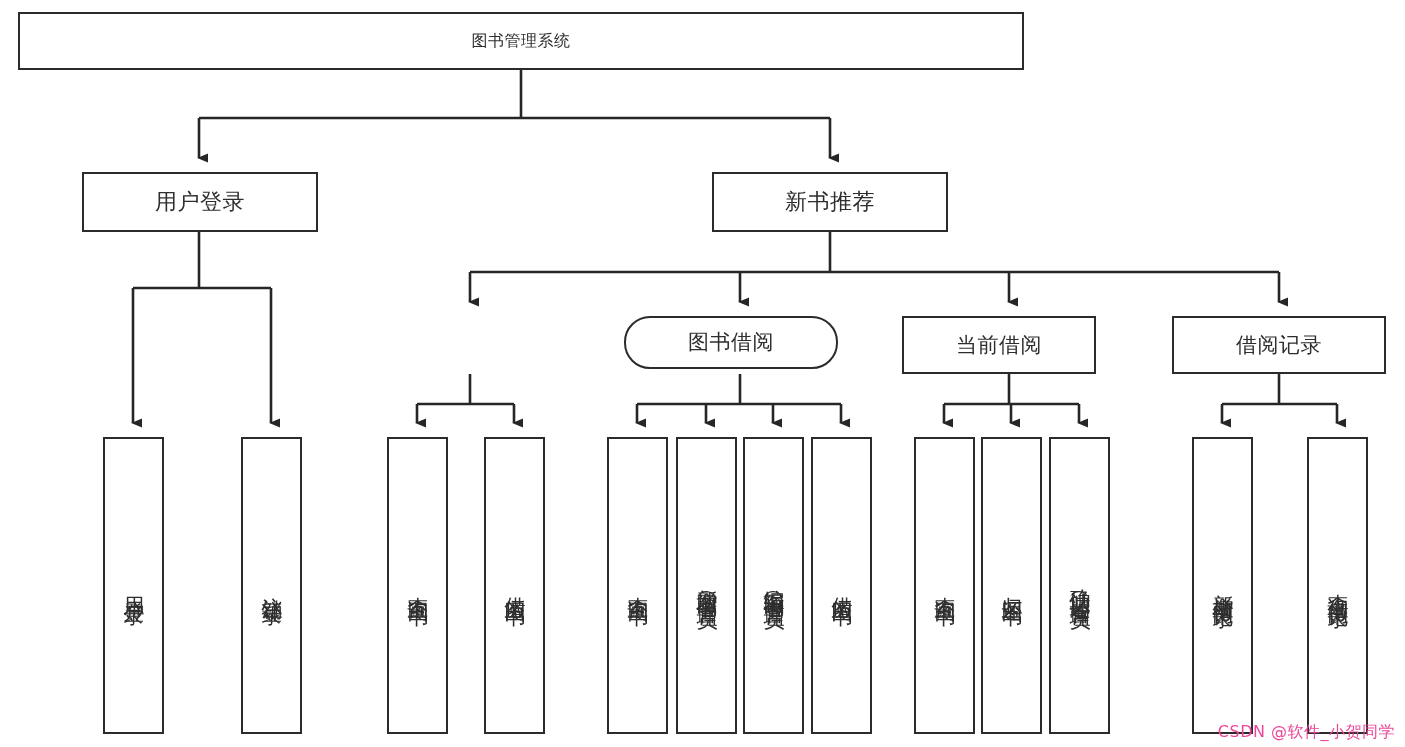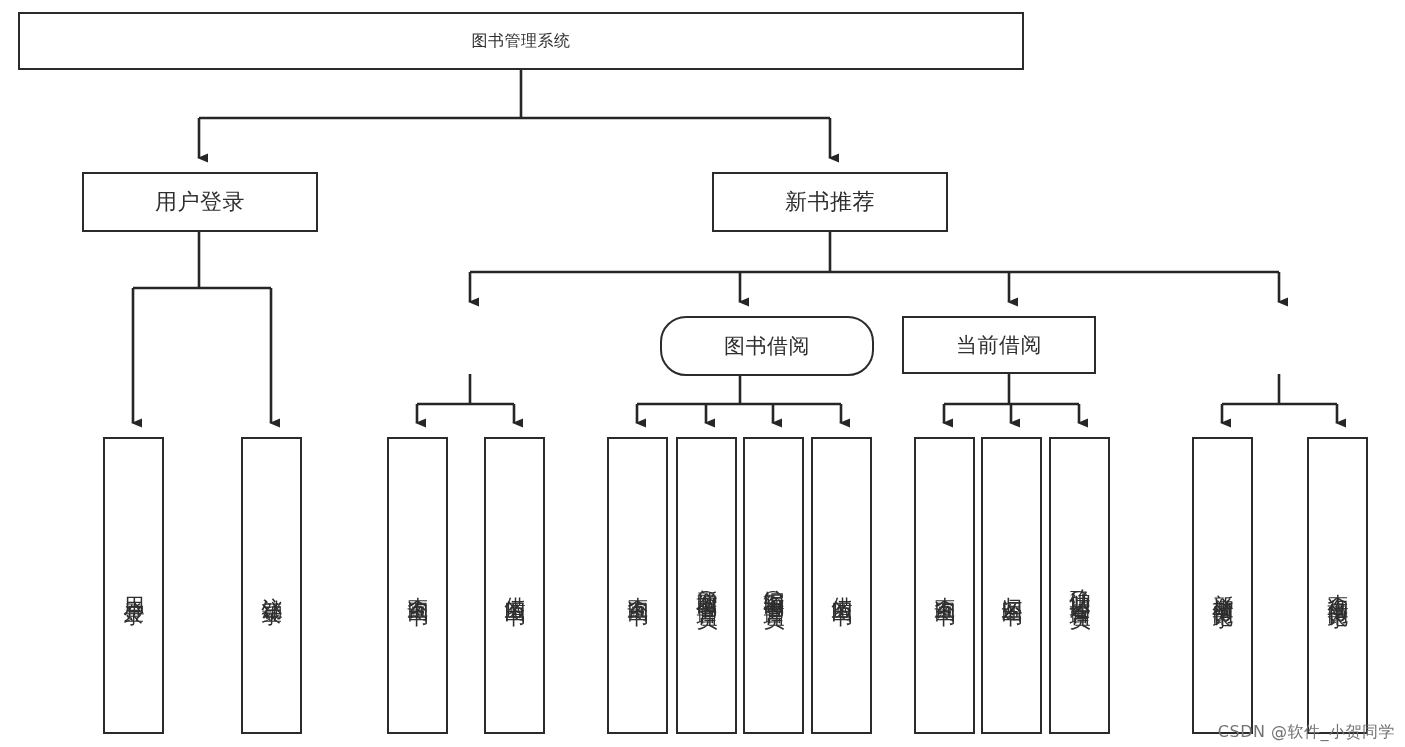--- a/index.html
+++ b/index.html
@@ -56,21 +56,21 @@
   .node.root .label { font-size: 16px; }
   .node.level2 .label { font-size: 22px; }
   .node.level3 .label { font-size: 21px; }
   .node.leaf .label { font-size: 21px; }
 
   #watermark {
     position: absolute;
     right: 10px;
     bottom: 4px;
     font-size: 16px;
-    color: #737373;
+    color: #ec4899;
     letter-spacing: 0.5px;
     z-index: 5;
     white-space: nowrap;
     font-family: "DejaVu Sans", "Liberation Sans", sans-serif;
   }
 </style>
 </head>
 <body>
 
 <div id="diagram">
@@ -132,26 +132,29 @@
     <span class="label">图书管理系统</span>
   </div>
 
   <div class="node level2" style="left:82px; top:172px; width:236px; height:60px;">
     <span class="label">用户登录</span>
   </div>
   <div class="node level2" style="left:712px; top:172px; width:236px; height:60px;">
     <span class="label">新书推荐</span>
   </div>
 
-  <div class="node level3" style="left:660px; top:316px; width:214px; height:60px;border-radius:26px;">
+  <div class="node level3" style="left:624px; top:316px; width:214px; height:53px;border-radius:26px;">
     <span class="label">图书借阅</span>
   </div>
   <div class="node level3" style="left:902px; top:316px; width:194px; height:58px;">
     <span class="label">当前借阅</span>
   </div>
+  <div class="node level3" style="left:1172px; top:316px; width:214px; height:58px;">
+    <span class="label">借阅记录</span>
+  </div>
 
   <div class="node leaf vertical" style="left:103px; top:437px; width:61px; height:297px;">
     <span class="label">用户登录</span>
   </div>
   <div class="node leaf vertical" style="left:241px; top:437px; width:61px; height:297px;">
     <span class="label">注销登录</span>
   </div>
 
   <div class="node leaf vertical" style="left:387px; top:437px; width:61px; height:297px;">
     <span class="label">查询图书</span>

